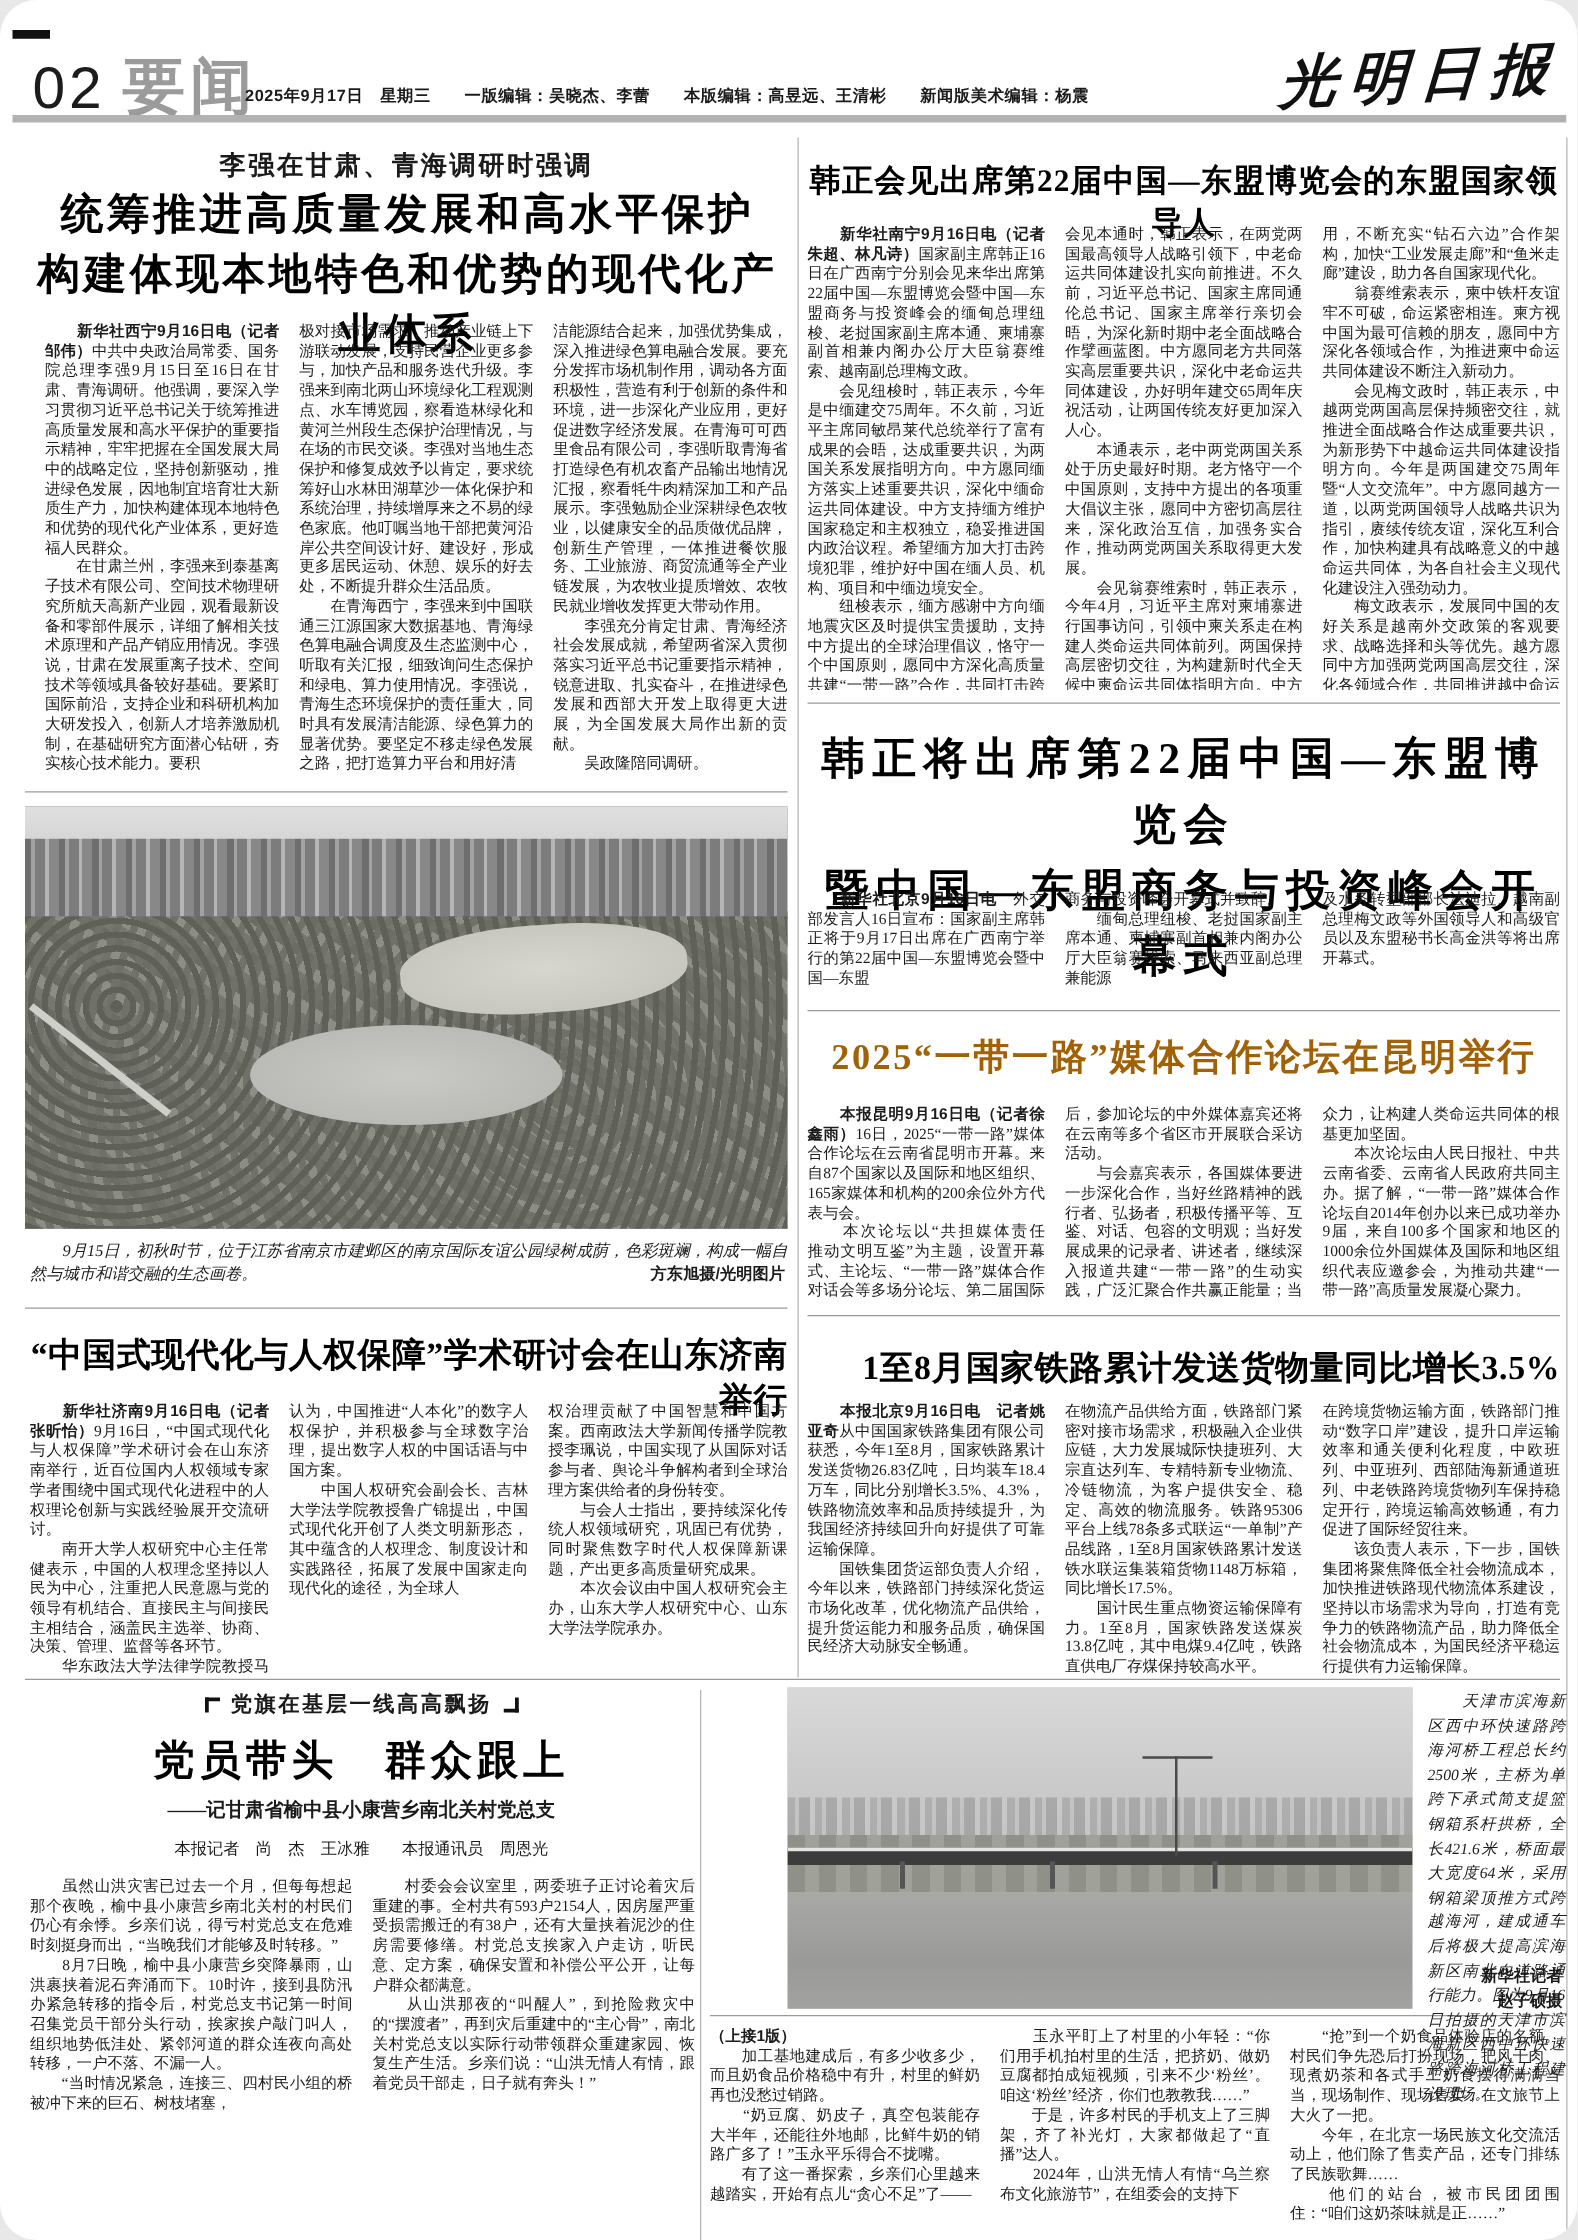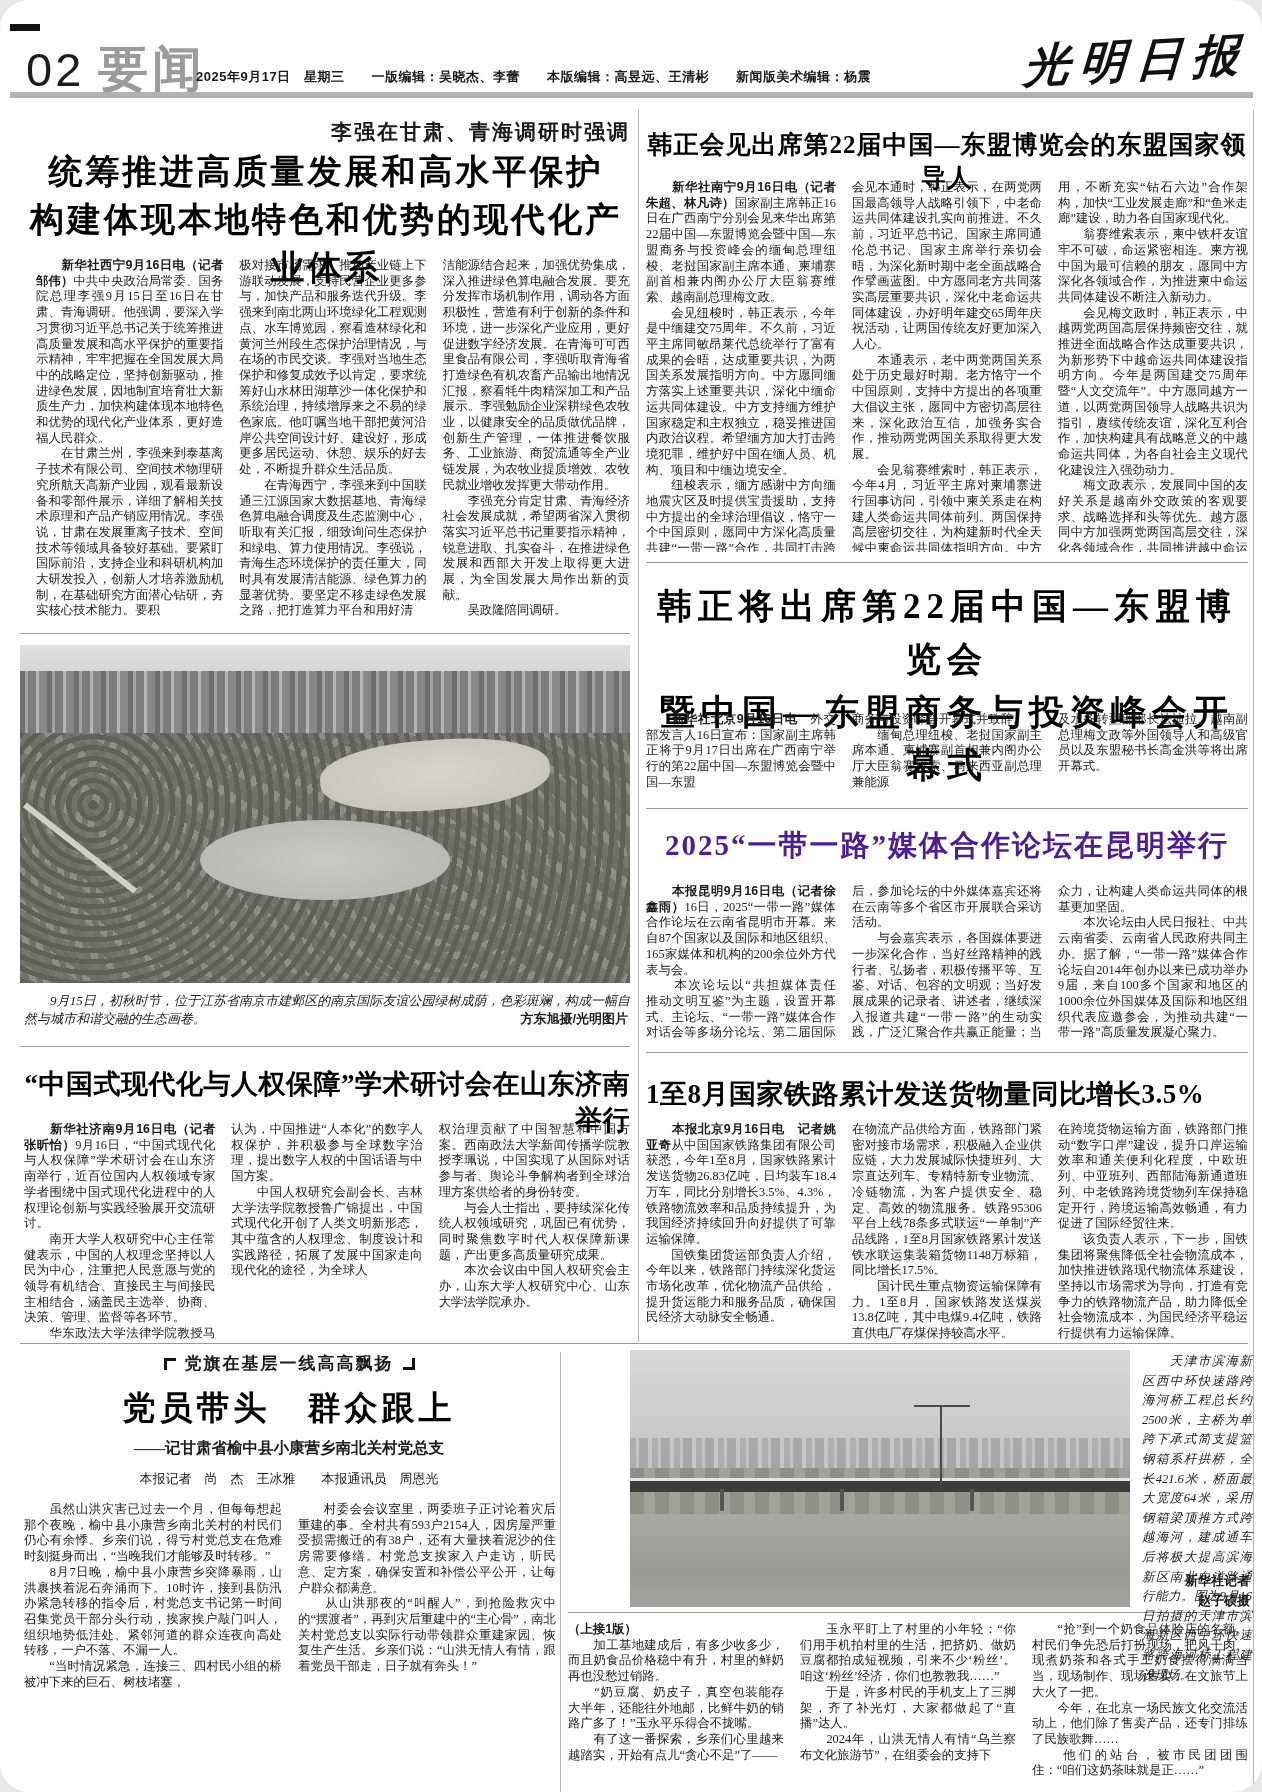--- a/index.html
+++ b/index.html
@@ -12,28 +12,28 @@
   .pagenum{left:26px;top:42px;font-size:47px;letter-spacing:3px;color:#1c1c1c;font-weight:400;}
   .section{left:98px;top:36px;font-size:50px;font-weight:900;color:#9b9b9b;letter-spacing:4px;}
   .dateline{left:196px;top:68px;font-size:13px;font-weight:700;color:#1a1a1a;letter-spacing:.5px;}
   .masthead{right:14px;top:30px;font-size:46px;font-weight:700;font-style:italic;
             transform:skewX(-6deg) rotate(-3deg);letter-spacing:10px;color:#111;}
   .grayband{left:10px;top:92px;width:1243px;height:6px;background:#b2b2b2;}
   
   .hrule{height:1px;background:#9a9a9a;}
   .vrule{width:1px;background:#b5b5b5;}
   
-  .kicker{left:20px;top:118px;width:610px;text-align:right;font-weight:700;font-size:21px;letter-spacing:2px;}
+  .kicker{left:20px;top:118px;width:610px;text-align:center;font-weight:700;font-size:21px;letter-spacing:2px;}
   .mainhead{left:20px;top:148px;width:612px;text-align:center;font-weight:900;font-size:34px;
             line-height:48px;letter-spacing:3px;color:#000;}
   .h-a2{left:646px;top:128px;width:602px;text-align:center;font-weight:900;font-size:25px;letter-spacing:1px;color:#000;}
   .h-a3{left:646px;top:580px;width:602px;text-align:center;font-weight:900;font-size:35px;line-height:53px;letter-spacing:6px;color:#000;}
-  .h-a4{left:646px;top:826px;width:602px;text-align:center;font-weight:900;font-size:29px;letter-spacing:2px;color:#4c1d95;}
+  .h-a4{left:646px;top:826px;width:602px;text-align:center;font-weight:900;font-size:29px;letter-spacing:2px;color:#a16207;}
   .h-a5{left:18px;top:1066px;width:612px;text-align:right;font-weight:900;font-size:27px;letter-spacing:.5px;color:#000;}
-  .h-a6{left:646px;top:1076px;width:602px;text-align:left;font-weight:900;font-size:27px;letter-spacing:.5px;color:#000;}
+  .h-a6{left:646px;top:1076px;width:602px;text-align:right;font-weight:900;font-size:27px;letter-spacing:.5px;color:#000;}
   
   .cols{display:flex;gap:16px;overflow:hidden;}
   .col{flex:1;font-size:12.4px;line-height:15.7px;text-align:justify;white-space:pre-wrap;}
   .ld{font-family:"Liberation Sans","DejaVu Sans",sans-serif;font-weight:700;}
   
   .photo1{left:20px;top:645px;width:610px;height:338px;background:#8b8d85;overflow:hidden;}
   .p1sky{position:absolute;left:0;top:0;right:0;height:42px;background:linear-gradient(#e0e0e0,#cfcfcf);}
   .p1skyline{position:absolute;left:0;top:26px;right:0;height:62px;
      background:repeating-linear-gradient(90deg,#6e6e6e 0 5px,#a2a2a2 5px 8px,#7c7c7c 8px 16px,#b5b5b5 16px 19px,#888 19px 27px);}
   .p1trees{position:absolute;left:0;top:84px;right:0;bottom:0;

